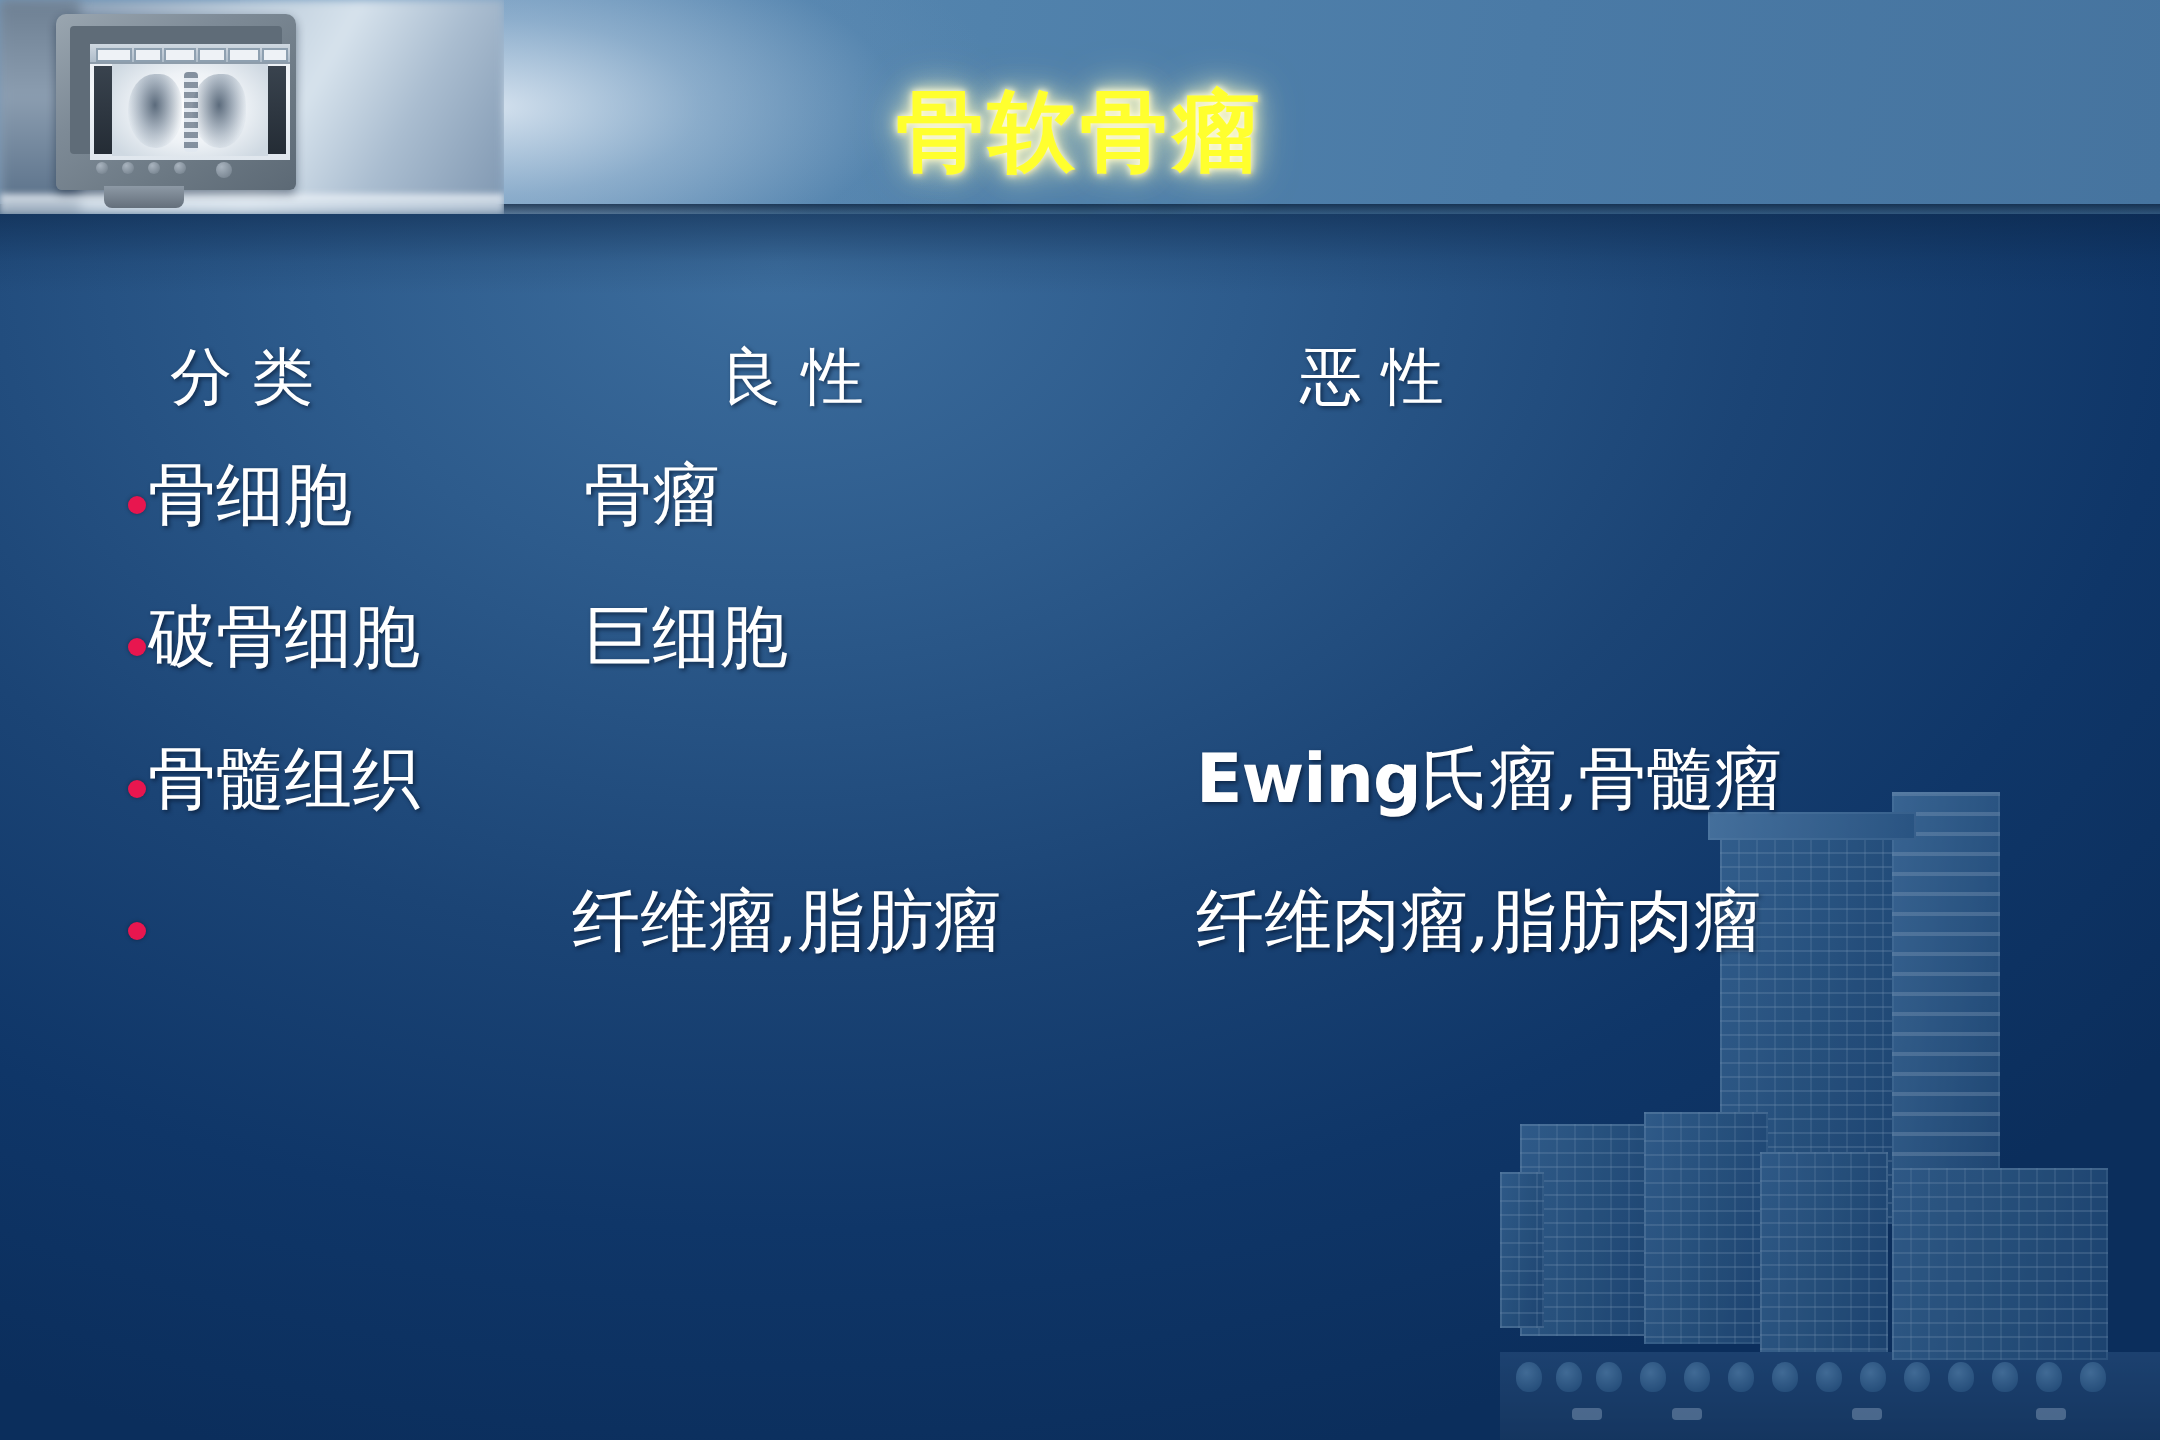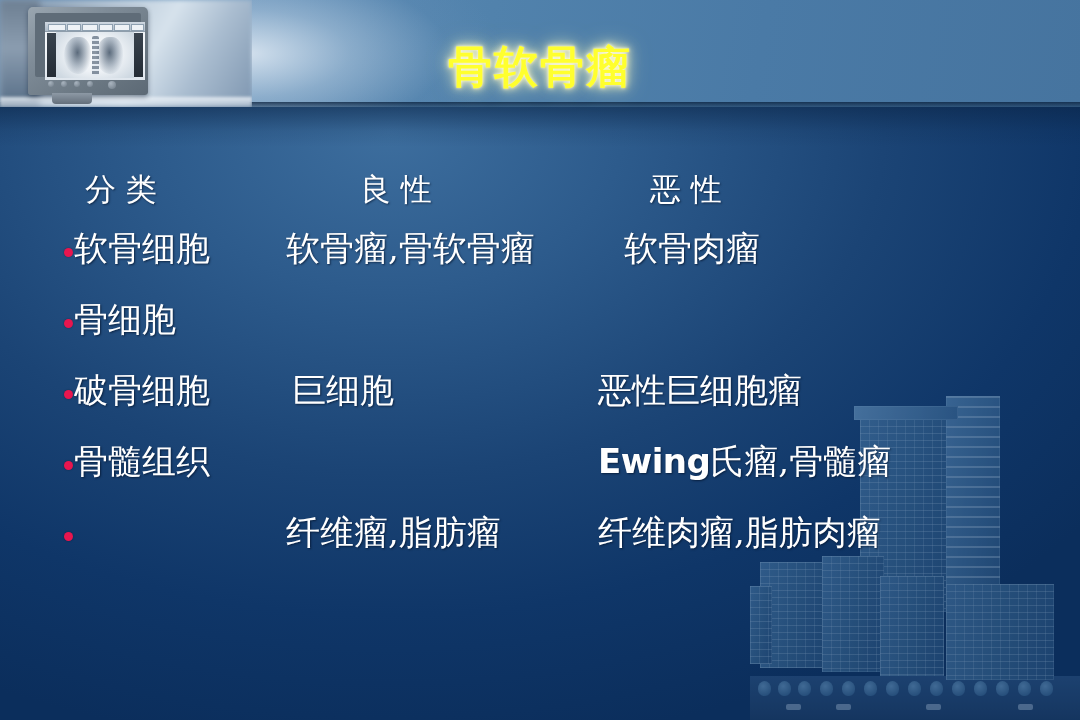--- a/index.html
+++ b/index.html
@@ -364,37 +364,31 @@
   <div class="slide-title">骨软骨瘤</div>
 
   <div class="table-wrap">
 
     <div class="thead">
       <div class="th th-category">分    类</div>
       <div class="th th-benign">良  性</div>
       <div class="th th-malignant">恶  性</div>
     </div>
 
-    <div class="trow r0">
-      <span class="bullet"></span>
-      <div class="cell cell-category">软骨细胞</div>
-      <div class="cell cell-benign">软骨瘤,骨软骨瘤</div>
-      <div class="cell cell-malig"><span class="latin"></span><span>软骨肉瘤</span></div>
-    </div>
 
     <div class="trow r1">
       <span class="bullet"></span>
       <div class="cell cell-category">骨细胞</div>
+      <div class="cell cell-benign">骨瘤</div>
     </div>
 
     <div class="trow r2">
       <span class="bullet"></span>
       <div class="cell cell-category">破骨细胞</div>
       <div class="cell cell-benign">巨细胞</div>
-      <div class="cell cell-malig"><span class="latin"></span><span>恶性巨细胞瘤</span></div>
     </div>
 
     <div class="trow r3">
       <span class="bullet"></span>
       <div class="cell cell-category">骨髓组织</div>
       <div class="cell cell-benign"></div>
       <div class="cell cell-malig"><span class="latin">Ewing</span><span>氏瘤,骨髓瘤</span></div>
     </div>
 
     <div class="trow r4">

